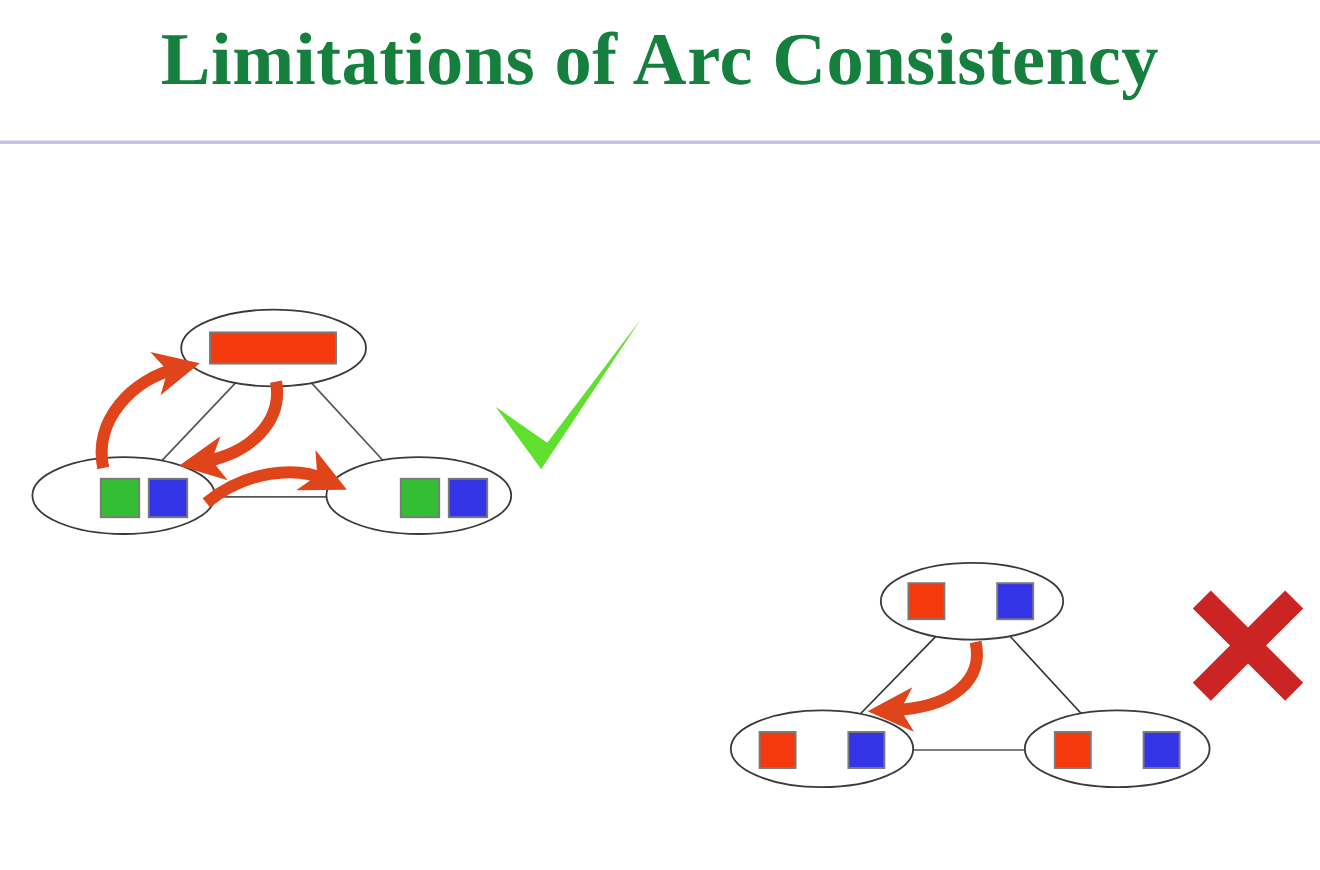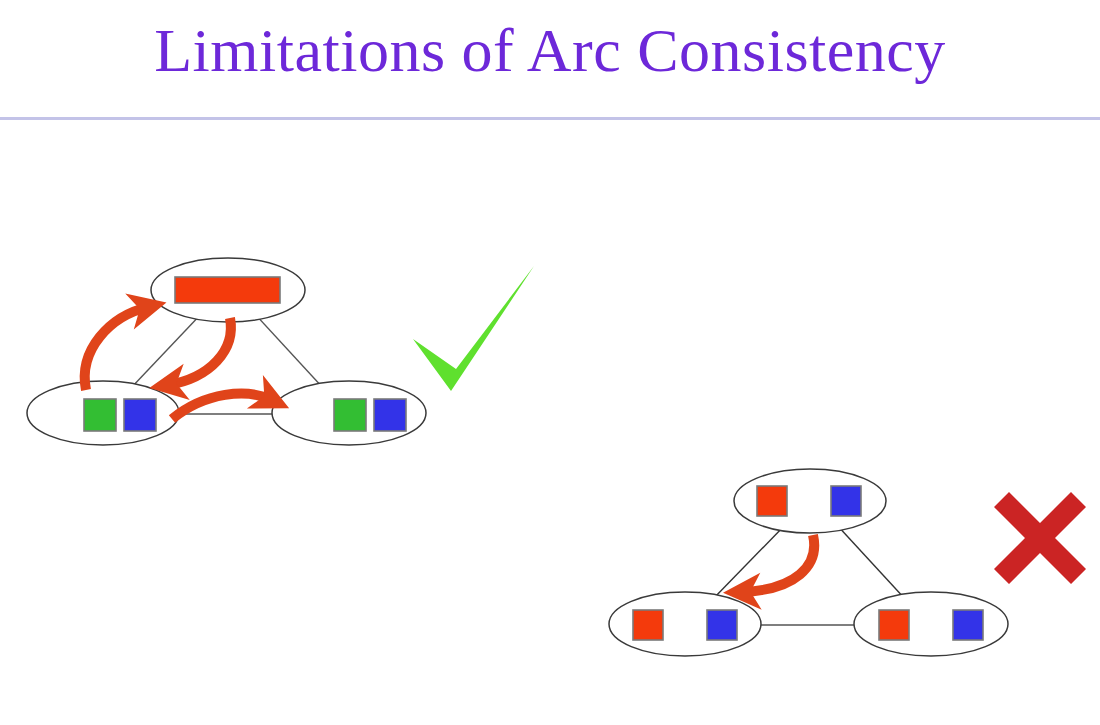--- a/index.html
+++ b/index.html
@@ -20,22 +20,22 @@
   }
   .slide-title {
     position: absolute;
     left: 0;
     top: 8px;
     width: 1100px;
     text-align: center;
     font-family: "Liberation Serif", serif;
     font-size: 62px;
     line-height: 84px;
-    font-weight: 400;
-    color: #6d28d9;
+    font-weight: 700;
+    color: #15803d;
     letter-spacing: 0.5px;
     white-space: nowrap;
   }
   .title-rule {
     position: absolute;
     left: 0;
     top: 117px;
     width: 1100px;
     height: 3px;
     background: #c3c3e8;

